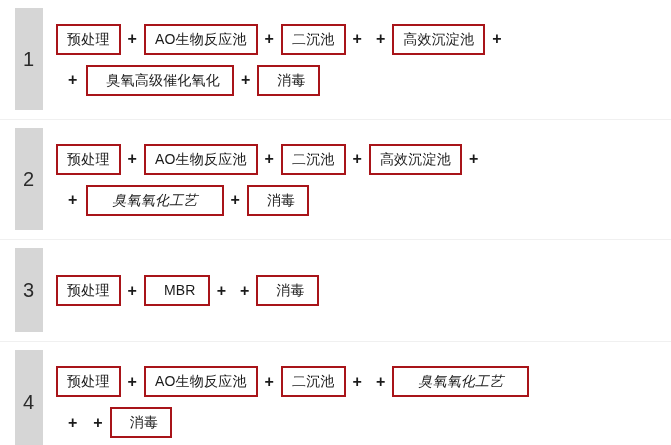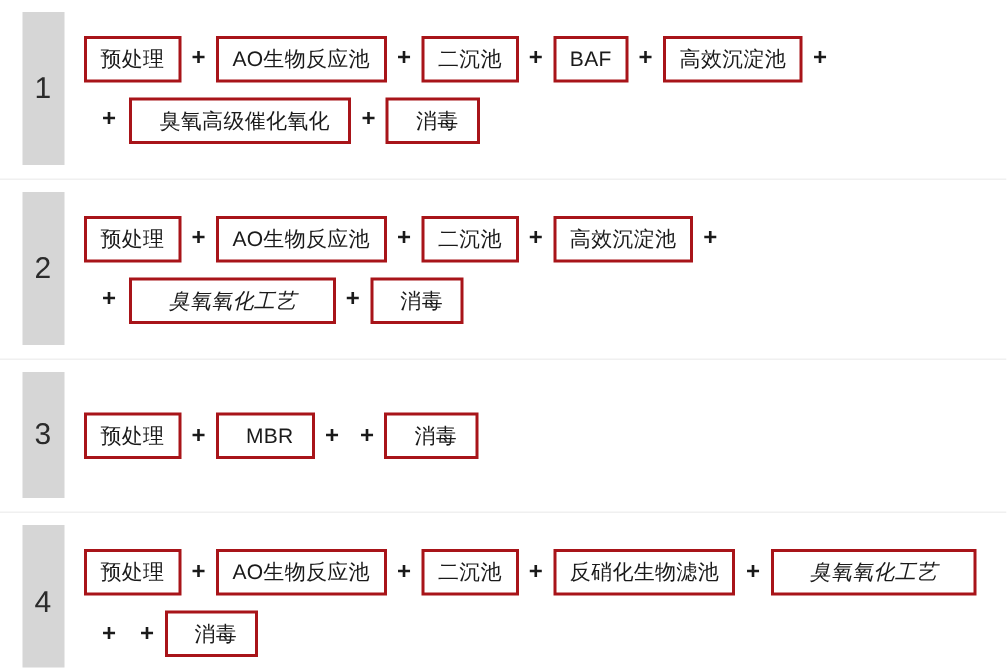--- a/index.html
+++ b/index.html
@@ -130,21 +130,20 @@
         <div class="index-chip">1</div>
       </div>
       <div class="chain-cell">
         <div class="chain-line">
           <div class="step-box">预处理</div>
           <span class="plus">+</span>
           <div class="step-box">AO生物反应池</div>
           <span class="plus">+</span>
           <div class="step-box">二沉池</div>
           <span class="plus">+</span>
-          <div class="step-box">BAF</div>
           <span class="plus">+</span>
           <div class="step-box">高效沉淀池</div>
           <span class="plus">+</span>
         </div>
         <div class="chain-line indent">
           <span class="plus lead">+</span>
           <div class="step-box wide">臭氧高级催化氧化</div>
           <span class="plus">+</span>
           <div class="step-box wide">消毒</div>
         </div>
@@ -193,21 +192,20 @@
         <div class="index-chip">4</div>
       </div>
       <div class="chain-cell">
         <div class="chain-line">
           <div class="step-box">预处理</div>
           <span class="plus">+</span>
           <div class="step-box">AO生物反应池</div>
           <span class="plus">+</span>
           <div class="step-box">二沉池</div>
           <span class="plus">+</span>
-          <div class="step-box">反硝化生物滤池</div>
           <span class="plus">+</span>
           <div class="step-box xwide">臭氧氧化工艺</div>
         </div>
         <div class="chain-line indent">
           <span class="plus lead">+</span>
           <span class="plus">+</span>
           <div class="step-box wide">消毒</div>
         </div>
       </div>
     </div>

